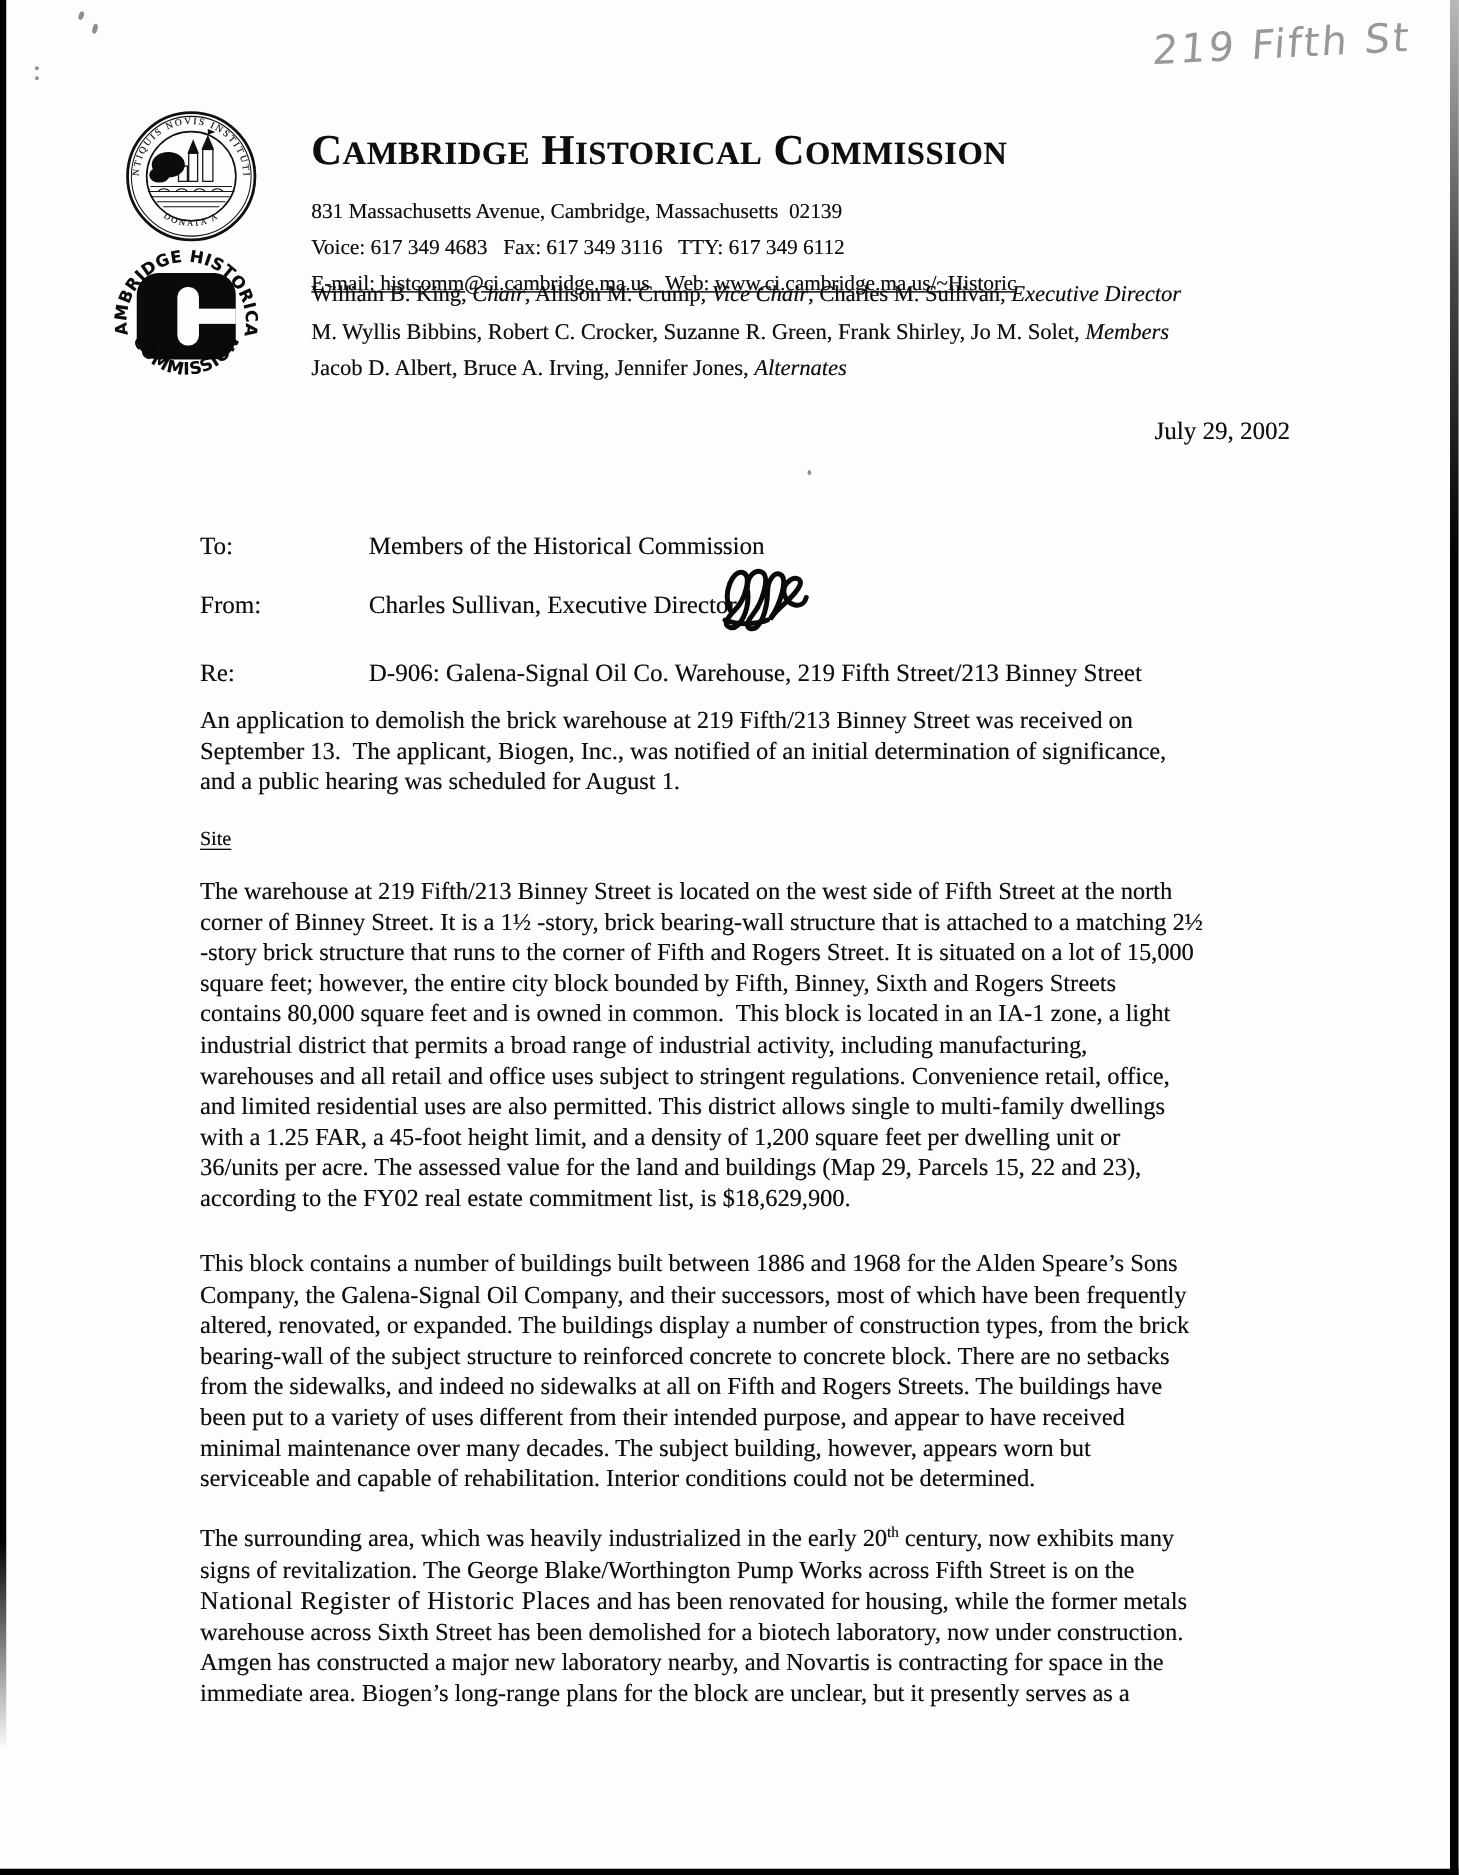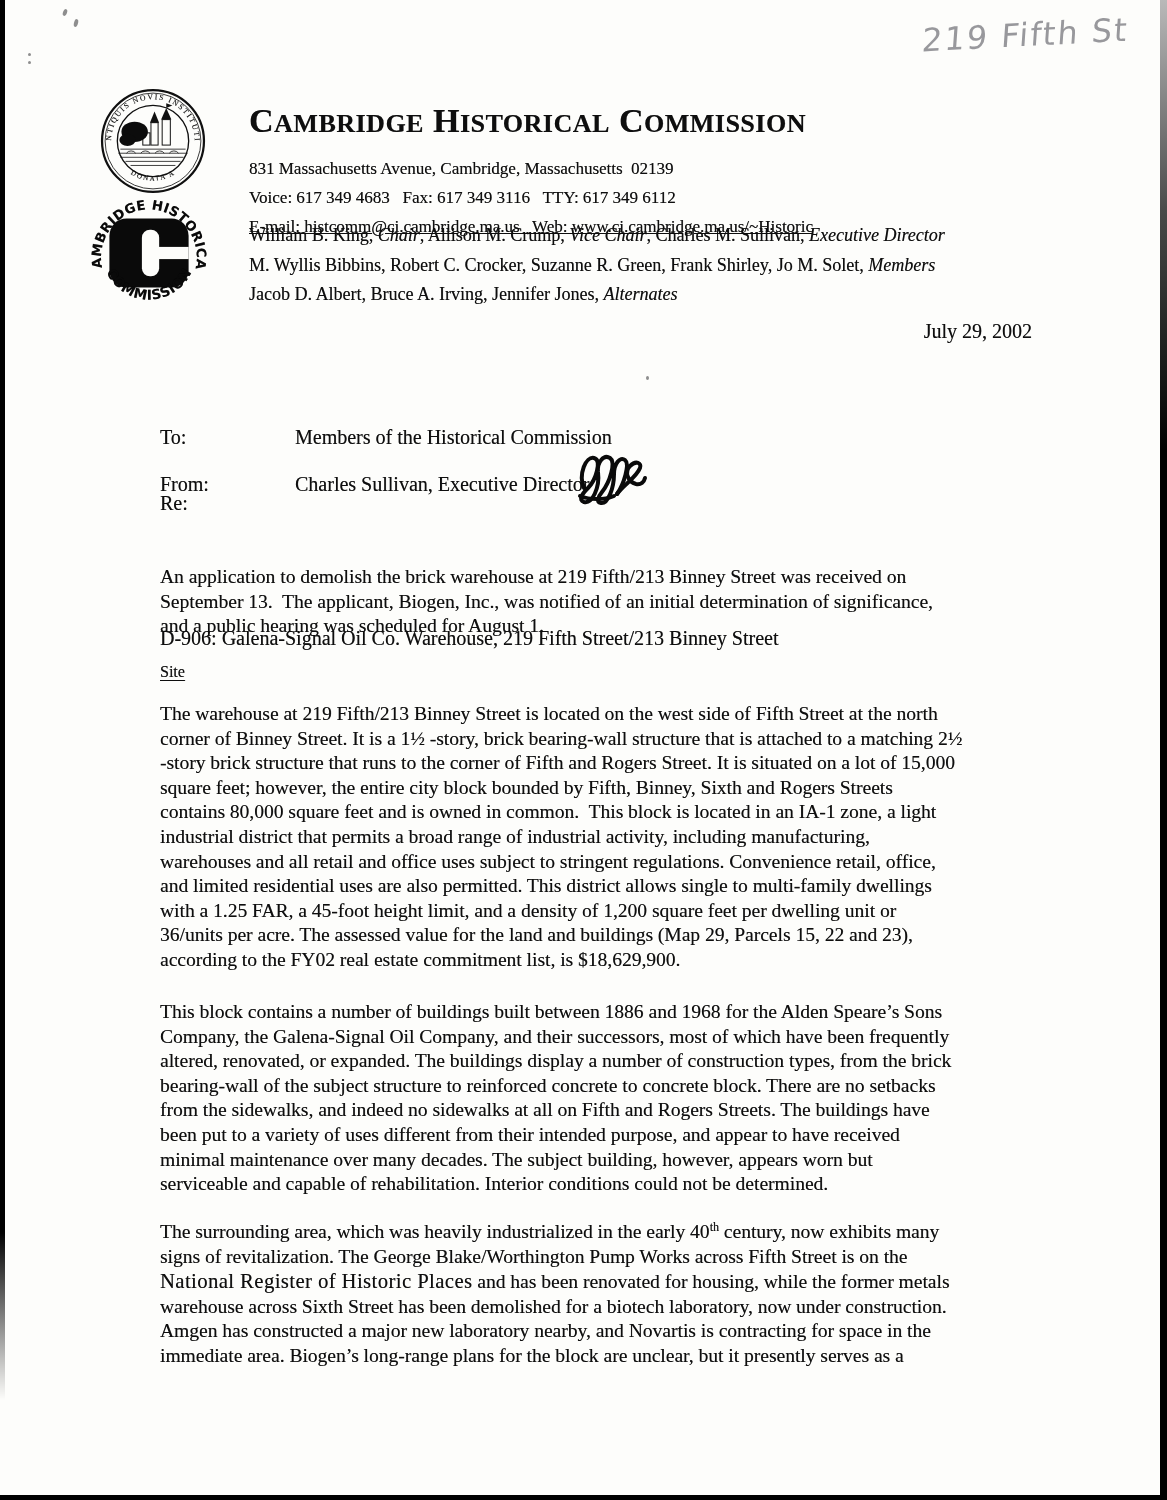--- a/index.html
+++ b/index.html
@@ -39,26 +39,26 @@
   
   .head{position:absolute;left:249px;top:104px;}
   .org-title{font-weight:bold;white-space:nowrap;letter-spacing:.5px;line-height:34px;}
   .org-title .cap{font-size:34px;}
   .org-title .rest{font-size:26px;}
   .org-word{margin-right:9px;}
   .contact{font-size:17px;line-height:29px;margin-top:9px;white-space:pre;}
   .commissioners{position:absolute;left:249px;top:221px;font-size:18px;line-height:29.5px;}
   .commissioners .ln{white-space:pre;}
 
-  .dateline{position:absolute;top:320px;right:135px;font-size:20px;}
+  .dateline{position:absolute;top:334px;right:135px;font-size:20px;}
 
   
   .memo-row{position:absolute;left:160px;display:flex;font-size:20px;white-space:pre;}
   .memo-label{width:135px;flex:0 0 135px;}
-  .row-to{top:426px;} .row-from{top:473px;} .row-re{top:492px;flex-direction:column;}
+  .row-to{top:426px;} .row-from{top:473px;} .row-re{top:528px;}
   .signature{position:absolute;left:570px;top:444px;width:78px;height:68px;z-index:3;}
 
   
   .para{position:absolute;left:160px;font-size:19.5px;line-height:24.6px;}
   .para .ln{white-space:pre;}
   .p1{top:565px;} .p2{top:702px;} .p3{top:1000px;} .p4{top:1220px;}
   .site-head{position:absolute;left:160px;top:663px;font-size:16px;
     text-decoration:underline;text-underline-offset:3px;}
   .seg-sup{vertical-align:super;font-size:12px;line-height:0;}
   .seg-italic{font-style:italic;text-align:right;}
@@ -188,21 +188,21 @@
       <div class="ln"><span>Company, the Galena-Signal Oil Company, and their successors, most of which have been frequently</span></div>
       <div class="ln"><span>altered, renovated, or expanded. The buildings display a number of construction types, from the brick</span></div>
       <div class="ln"><span>bearing-wall of the subject structure to reinforced concrete to concrete block. There are no setbacks</span></div>
       <div class="ln"><span>from the sidewalks, and indeed no sidewalks at all on Fifth and Rogers Streets. The buildings have</span></div>
       <div class="ln"><span>been put to a variety of uses different from their intended purpose, and appear to have received</span></div>
       <div class="ln"><span>minimal maintenance over many decades. The subject building, however, appears worn but</span></div>
       <div class="ln"><span>serviceable and capable of rehabilitation. Interior conditions could not be determined.</span></div>
     </div>
 
   <div class="para p4">
-      <div class="ln"><span>The surrounding area, which was heavily industrialized in the early 40</span><span class="seg-sup">th</span><span> century, now exhibits many</span></div>
+      <div class="ln"><span>The surrounding area, which was heavily industrialized in the early 20</span><span class="seg-sup">th</span><span> century, now exhibits many</span></div>
       <div class="ln"><span>signs of revitalization. The George Blake/Worthington Pump Works across Fifth Street is on the</span></div>
       <div class="ln"><span class="seg-alt">National Register of Historic Places</span><span> and has been renovated for housing, while the former metals</span></div>
       <div class="ln"><span>warehouse across Sixth Street has been demolished for a biotech laboratory, now under construction.</span></div>
       <div class="ln"><span>Amgen has constructed a major new laboratory nearby, and Novartis is contracting for space in the</span></div>
       <div class="ln"><span>immediate area. Biogen’s long-range plans for the block are unclear, but it presently serves as a</span></div>
     </div>
 
 </div>
 
 </body></html>

